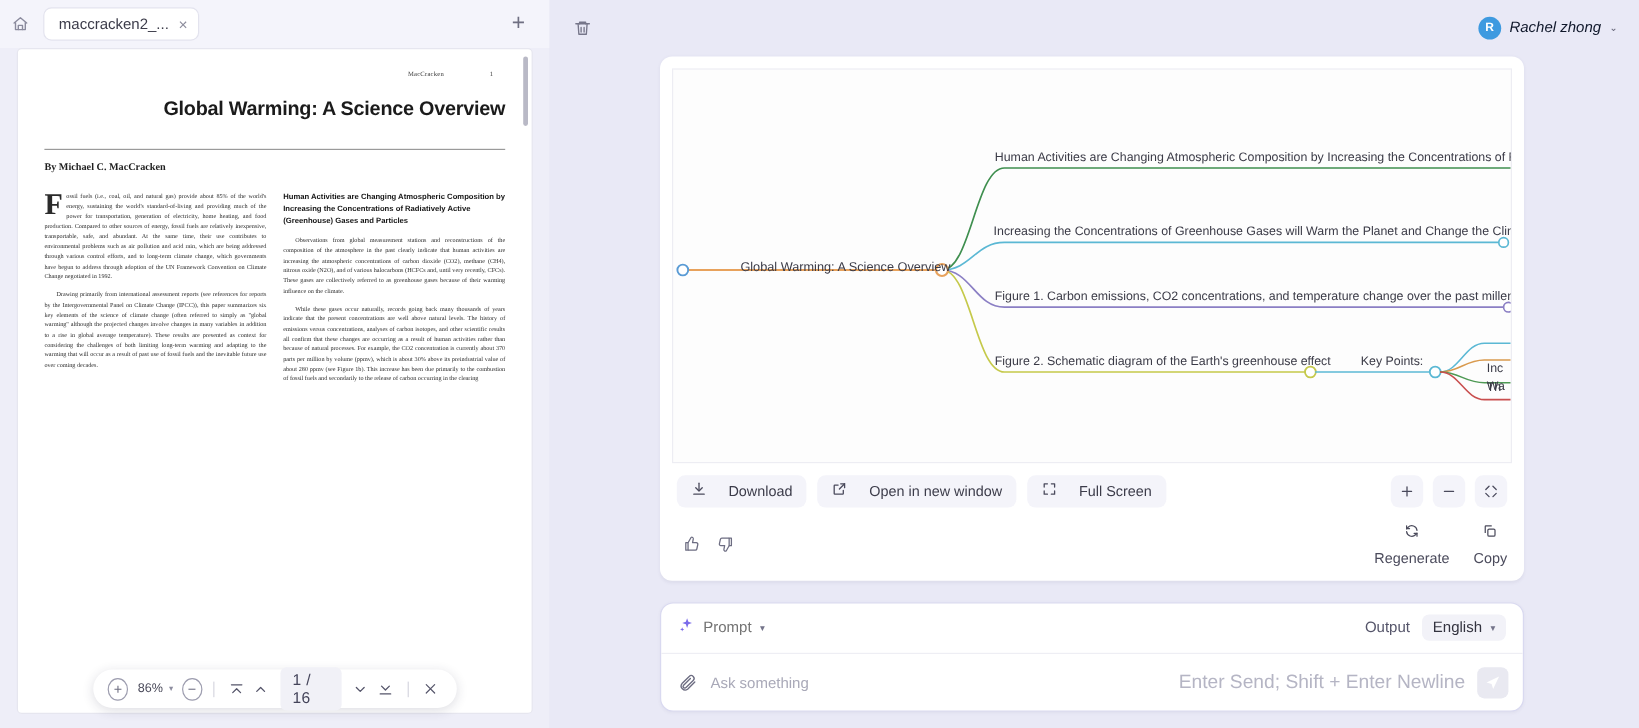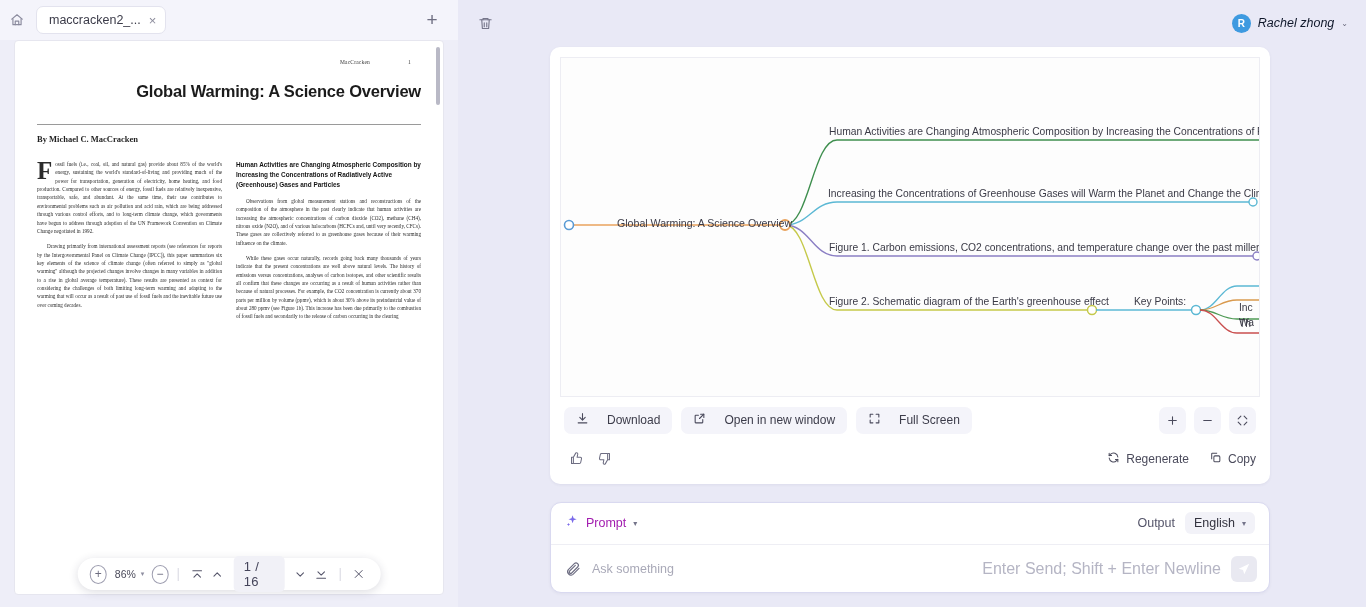--- a/index.html
+++ b/index.html
@@ -178,35 +178,35 @@
   .feedback-row {
     display: flex; align-items: center; padding: 13px 14px 12px 14px;
   }
   .fb-ico {
     width: 24px; height: 24px; display: flex; align-items: center;
     justify-content: center; color: #6d6d82; cursor: pointer; margin-right: 4px;
   }
   .right-acts { margin-left: auto; display: flex; gap: 20px; }
   .txt-btn {
     display: flex; align-items: center; gap: 6px;
-    font-size: 12px; color: #4b4b5c; cursor: pointer;
+    font-size: 12px; color: #4b4b5c; cursor: pointer; flex-direction: column;
   }
 
   
   .prompt-panel {
     margin: 18px 96px 14px 92px; background: #ffffff;
     border: 1px solid #d9d9f0; border-radius: 11px;
     box-shadow: 0 1px 3px rgba(60,60,100,.06);
     overflow: hidden;
   }
   .prompt-head {
     height: 42px; display: flex; align-items: center;
     padding: 0 14px; border-bottom: 1px solid #eeeef4;
   }
-  .prompt-label { font-size: 12.5px; color: #a21caf; margin-left: 7px; }
+  .prompt-label { font-size: 12.5px; color: #737373; margin-left: 7px; }
   .prompt-caret { font-size: 8px; color: #74748a; margin-left: 7px; cursor: pointer; }
   .output-lbl { margin-left: auto; font-size: 12.5px; color: #55556a; }
   .lang-sel {
     margin-left: 10px; display: flex; align-items: center; gap: 7px;
     background: #f2f2f8; border-radius: 6px; padding: 4px 9px;
     font-size: 12.5px; color: #33333f; cursor: pointer; text-align: center;
   }
   .prompt-body {
     height: 48px; display: flex; align-items: center; padding: 0 12px 0 14px;
   }

